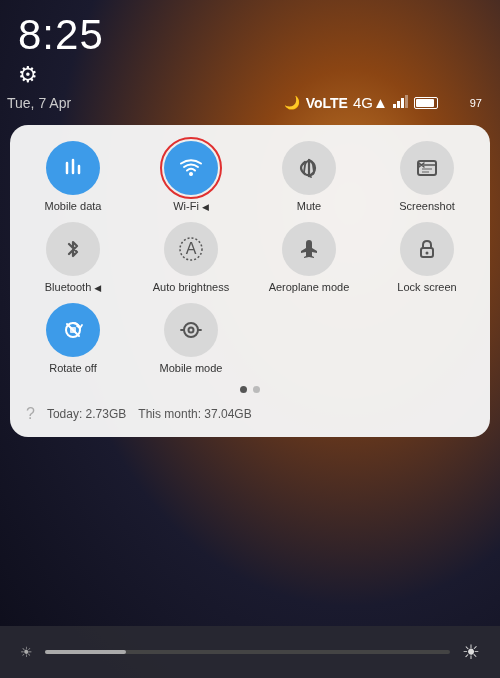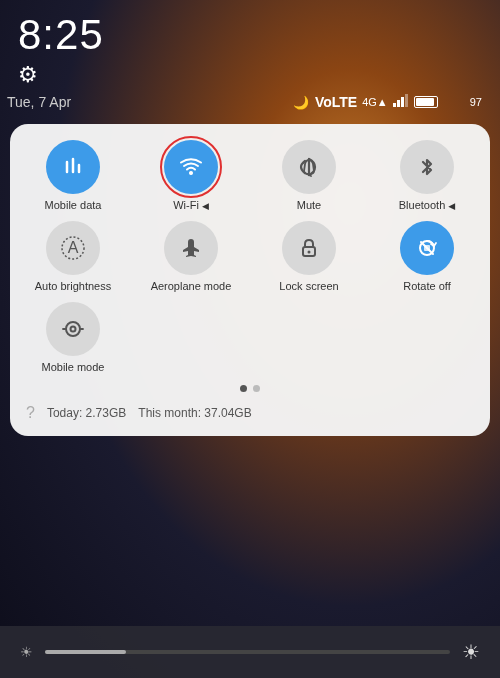--- a/index.html
+++ b/index.html
@@ -232,21 +232,21 @@
 </div>
 
 <div class="date-row">
   <span class="date-text">Tue, 7 Apr</span>
   <div class="status-icons">
 
     <span style="font-size:13px;">🌙</span>
 
     <span style="font-size:14px; font-weight:bold;">VoLTE</span>
 
-    <span style="font-size:11px;">4G▲</span>
+    <span style="font-size:15px;">4G▲</span>
 
     <span>
       <svg width="16" height="13" viewBox="0 0 16 13">
         <rect x="0" y="9" width="3" height="4" fill="white"></rect>
         <rect x="4" y="6" width="3" height="7" fill="white"></rect>
         <rect x="8" y="3" width="3" height="10" fill="white"></rect>
         <rect x="12" y="0" width="3" height="13" fill="white" opacity="0.4"></rect>
       </svg>
     </span>
 
@@ -292,20 +292,33 @@
           <path d="M13 5 Q19 8 19 13 Q19 18 13 21" stroke="#555" stroke-width="2.2" fill="none" stroke-linecap="round"></path>
           <path d="M9 7 L17 19" stroke="#555" stroke-width="2" fill="none" stroke-linecap="round" opacity="0"></path>
 
           <path d="M8 17 Q8 20 13 20 Q18 20 18 17 L17 10 Q16 6 13 6 Q10 6 9 10 Z" stroke="#555" stroke-width="1.8" fill="none"></path>
           <line x1="11" y1="20" x2="15" y2="22" stroke="#555" stroke-width="1.8" stroke-linecap="round"></line>
         </svg>
       </div>
       <span class="quick-label">Mute</span>
     </div>
 
+    <div class="quick-item">
+      <div class="quick-btn inactive">
+        <svg width="26" height="26" viewBox="0 0 26 26" fill="none">
+          <rect x="4" y="6" width="18" height="14" rx="2" stroke="#555" stroke-width="2" fill="none"></rect>
+          <line x1="4" y1="10" x2="22" y2="10" stroke="#555" stroke-width="1.5"></line>
+          <line x1="8" y1="14" x2="18" y2="14" stroke="#555" stroke-width="1.5" opacity="0.6"></line>
+          <line x1="8" y1="17" x2="15" y2="17" stroke="#555" stroke-width="1.5" opacity="0.6"></line>
+
+          <path d="M5 8 L10 12 M5 12 L10 8" stroke="#555" stroke-width="1.5" stroke-linecap="round"></path>
+        </svg>
+      </div>
+      <span class="quick-label">Screenshot</span>
+    </div>
 
     <div class="quick-item">
       <div class="quick-btn inactive">
         <svg width="26" height="26" viewBox="0 0 26 26" fill="none">
           <path d="M9 8 L17 16 L13 20 L13 6 L17 10 L9 18" stroke="#555" stroke-width="2.2" fill="none" stroke-linecap="round" stroke-linejoin="round"></path>
         </svg>
       </div>
       <span class="quick-label">Bluetooth <span style="font-size:9px;">◀</span></span>
     </div>
 

